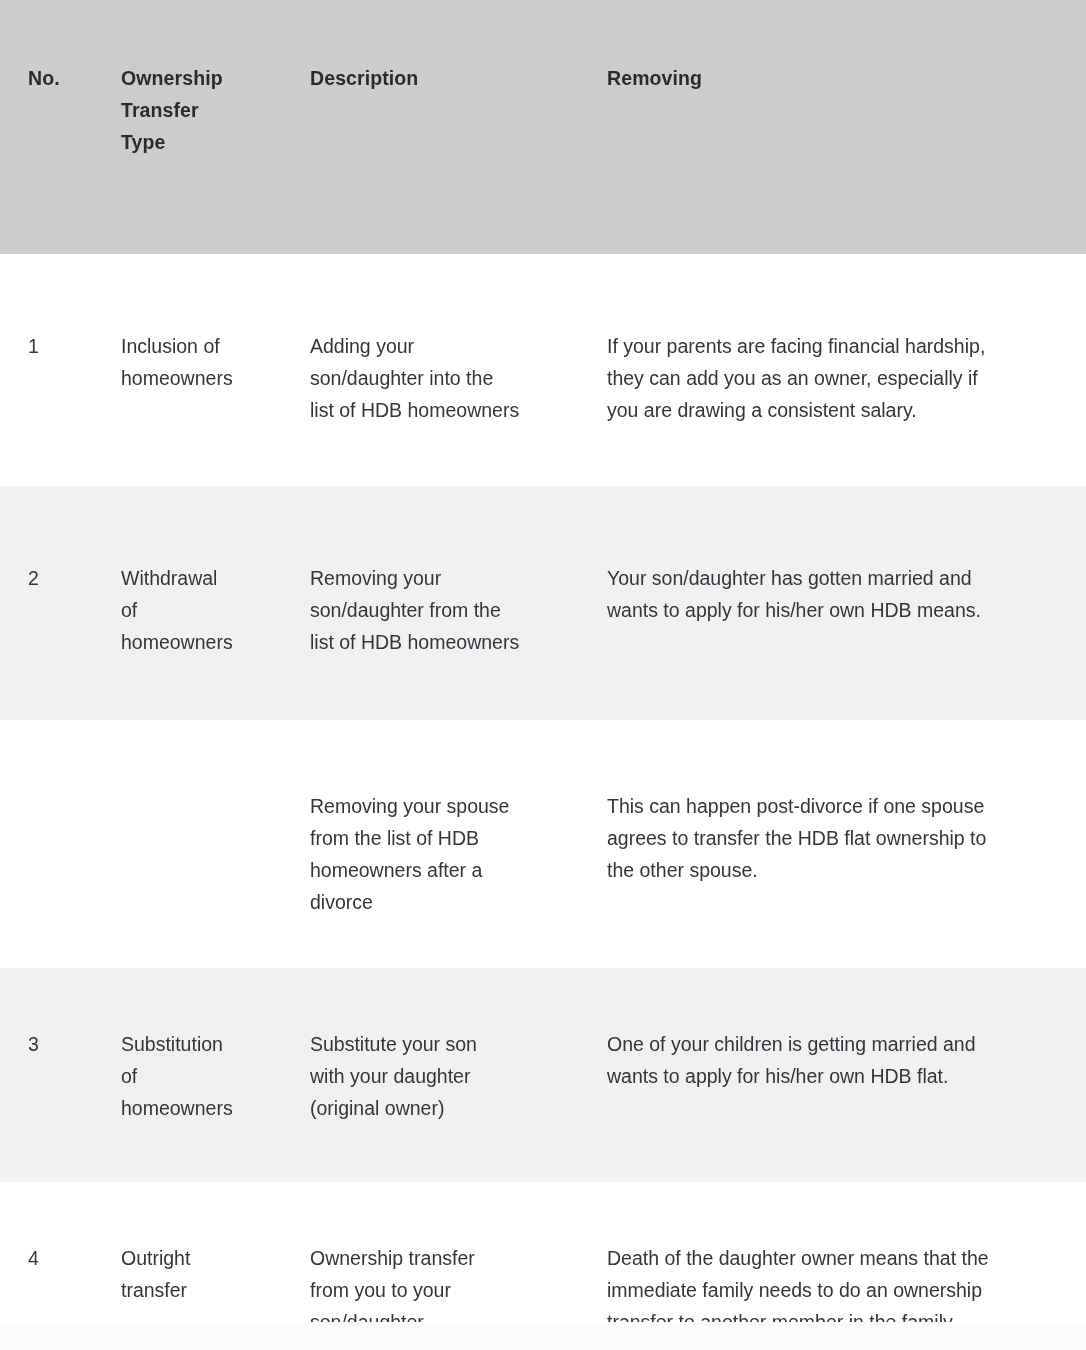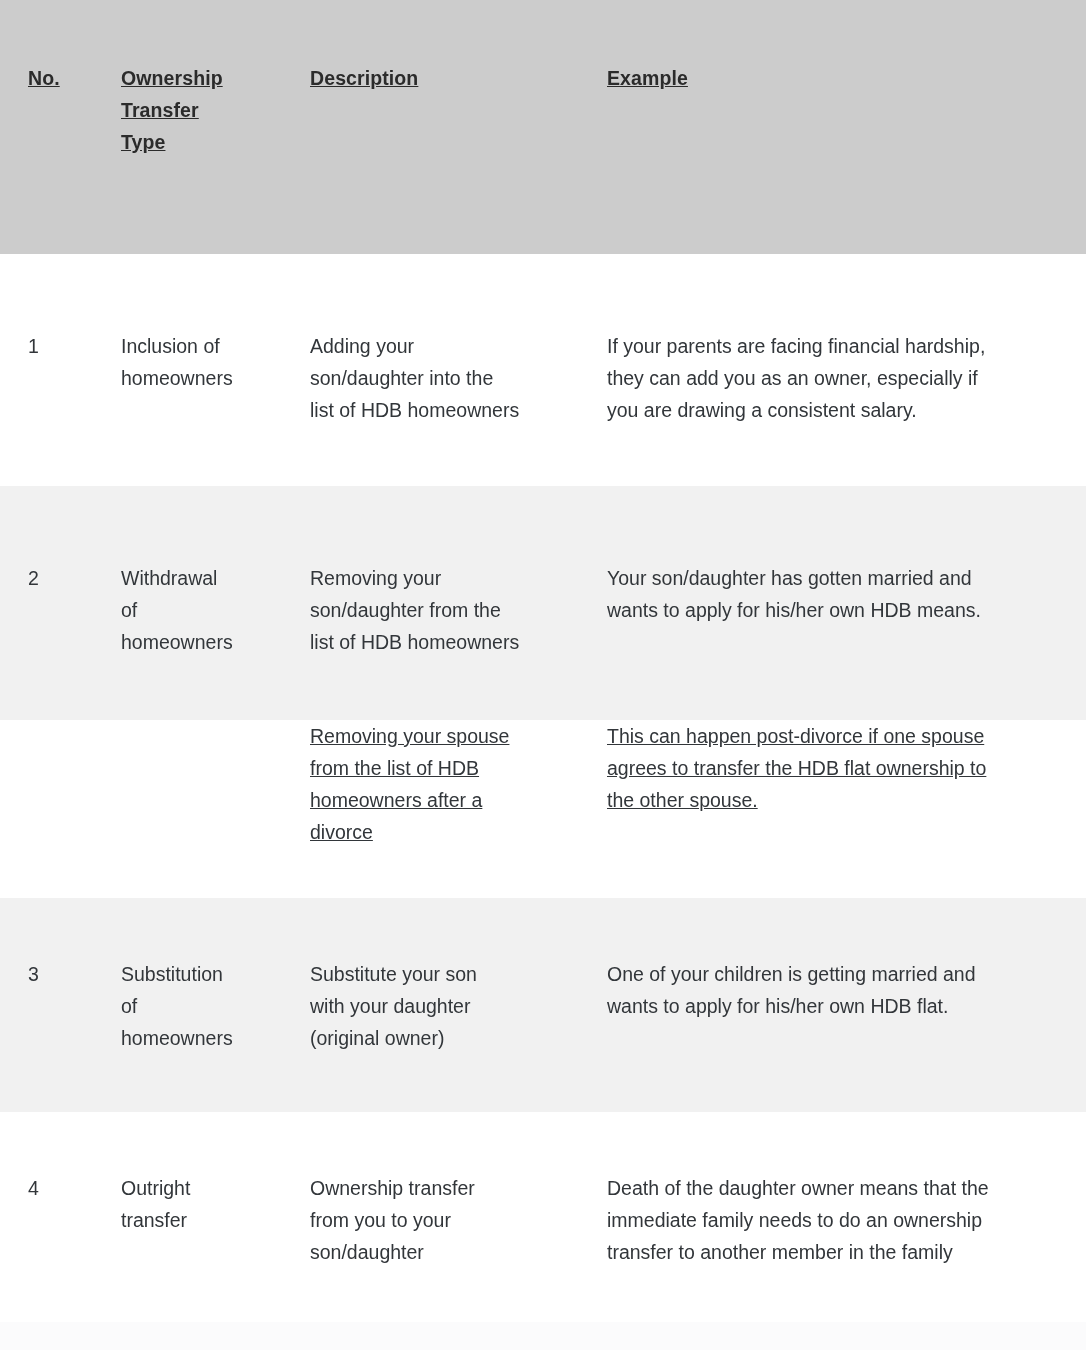--- a/index.html
+++ b/index.html
@@ -40,21 +40,20 @@
 
   thead th {
     text-align: left;
     vertical-align: top;
     font-size: 19.5px;
     font-weight: 700;
     line-height: 32px;
     color: #2b2b2b;
     padding: 62px 18px 96px 0;
     letter-spacing: 0.1px;
-    text-decoration: underline;
   }
   thead th.h-no   { padding-left: 28px; }
   thead th.h-type { padding-left: 0px; }
   thead th.h-desc { padding-left: 0px; margin-top: 13px; }
   thead th.h-ex   { padding-left: 0px; }
 
   tbody td {
     text-align: left;
     vertical-align: top;
     font-size: 19.5px;
@@ -71,21 +70,21 @@
     padding-left: 28px;
     padding-right: 10px;
   }
   tbody td.cell-type  { padding-left: 0; padding-right: 30px; margin-left: 30px; }
   tbody td.cell-desc  { padding-left: 0; padding-right: 30px; }
   tbody td.cell-ex    { padding-left: 0; padding-right: 40px; }
 
   
   tbody tr.r1 td { padding-top: 76px; padding-bottom: 60px; }
   tbody tr.r2 td { padding-top: 76px; padding-bottom: 62px; }
-  tbody tr.r3 td { padding-bottom: 50px; text-decoration: underline; }
+  tbody tr.r3 td { padding-top: 70px; padding-bottom: 50px; }
   tbody tr.r4 td { padding-top: 60px; padding-bottom: 58px; }
   tbody tr.r5 td { padding-top: 60px; padding-bottom: 72px; }
 
   .cell-text {
     display: block;
     white-space: pre-line;
   }
   .bottom-rule {
     position: absolute;
     left: 0;
@@ -115,21 +114,21 @@
           </th>
         <th class="h-type">
             <span class="cell-text">Ownership
 Transfer
 Type</span>
           </th>
         <th class="h-desc">
             <span class="cell-text">Description</span>
           </th>
         <th class="h-ex">
-            <span class="cell-text">Example</span>
+            <span class="cell-text">Removing</span>
           </th>
       </tr>
     </thead>
 
     <tbody>
 
       <tr class="row-white r1">
         <td class="cell-no">
             <span class="cell-text">1</span>
           </td>

